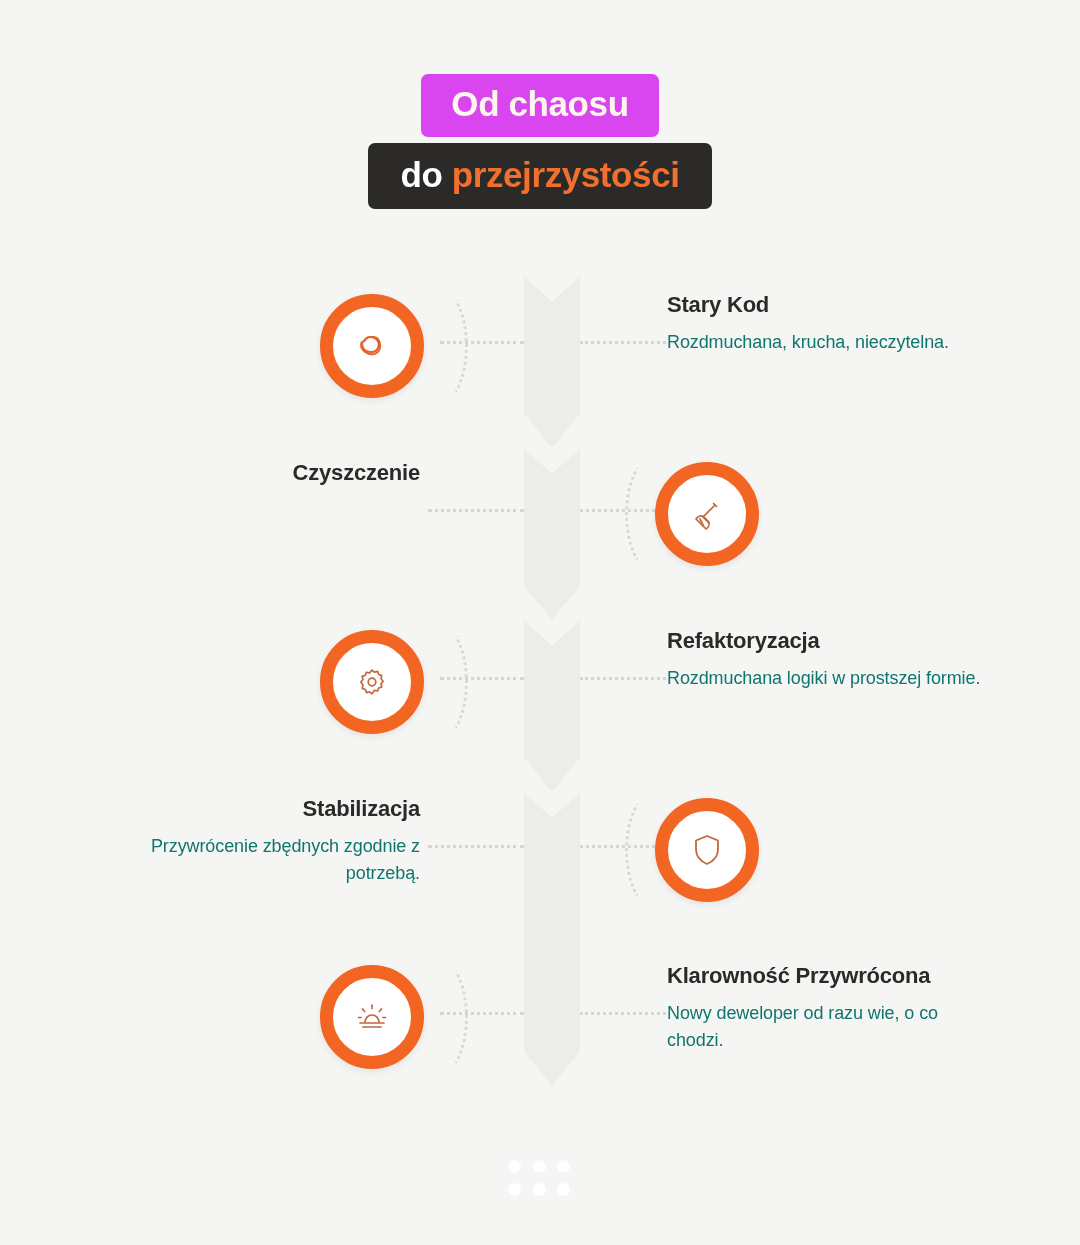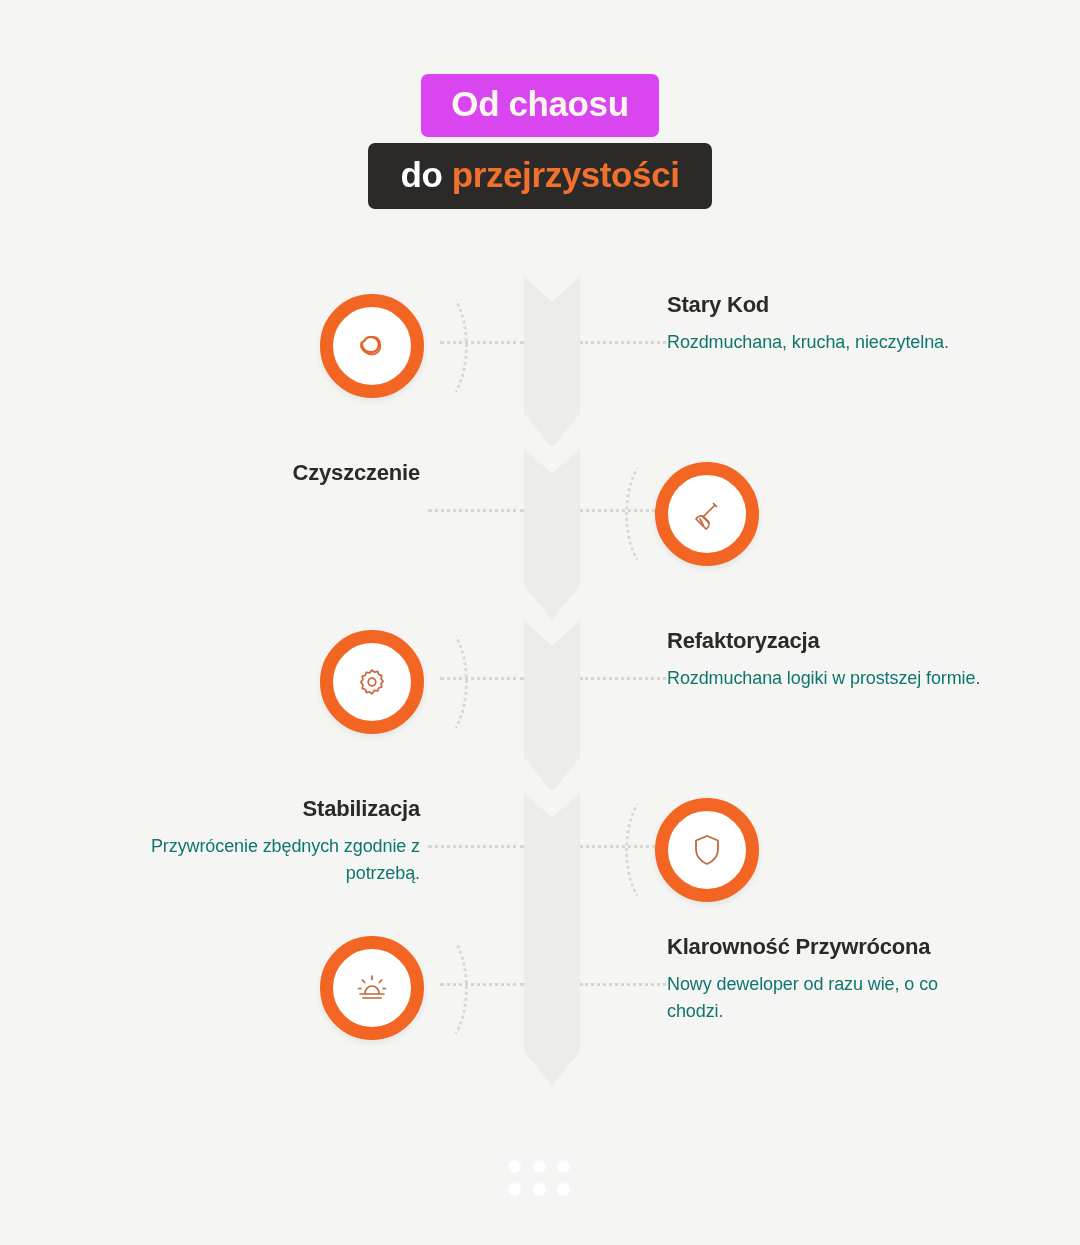--- a/index.html
+++ b/index.html
@@ -239,21 +239,21 @@
   </div>
   <div class="arc"></div>
   <div class="dots inner"></div>
   <div class="dots outer"></div>
   <div class="text-block">
     <div class="step-title">Stabilizacja</div>
     <div class="step-desc">Przywrócenie zbędnych zgodnie z potrzebą.</div>
   </div>
 </div>
 
-<div class="step left" style="top:928px">
+<div class="step left" style="top:957px">
   <div class="circle">
     <span>
       <svg width="40" height="38" viewBox="0 0 40 38" fill="none" stroke="#C2663C" stroke-width="1.7" stroke-linecap="round">
         <path d="M13 24a7 7 0 0 1 14 0"></path>
         <path d="M20 7v3.5"></path>
         <path d="M10.5 11l2.2 2.5"></path>
         <path d="M29.5 11l-2.2 2.5"></path>
         <path d="M6.5 19.5H9"></path>
         <path d="M31 19.5h2.5"></path>
         <path d="M8 25h24"></path>

